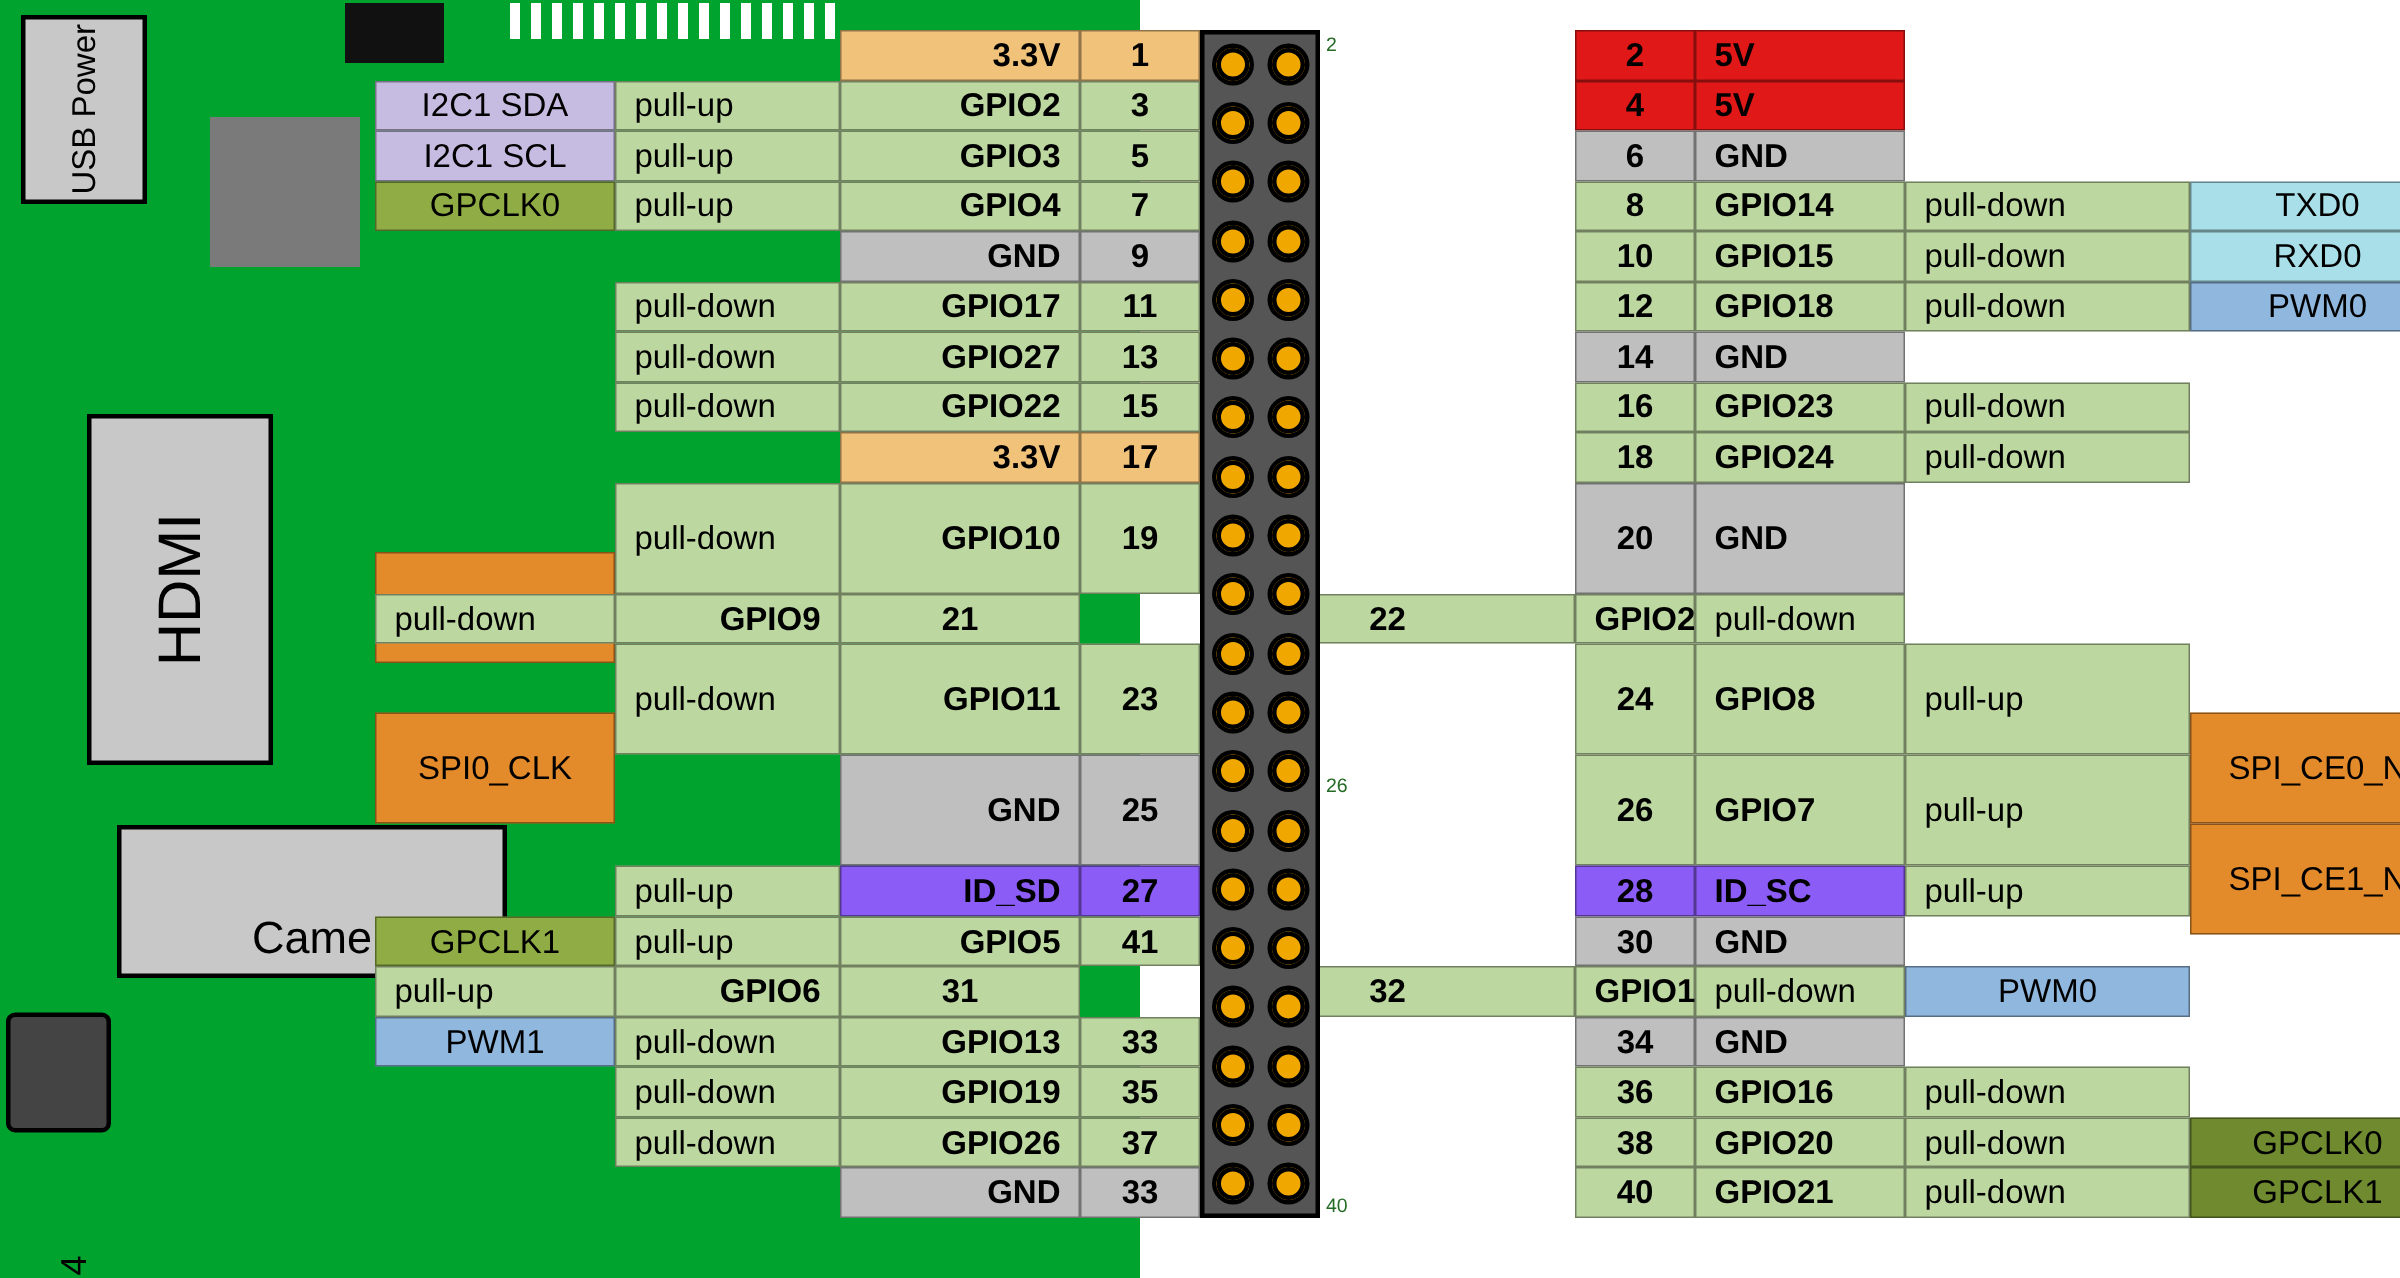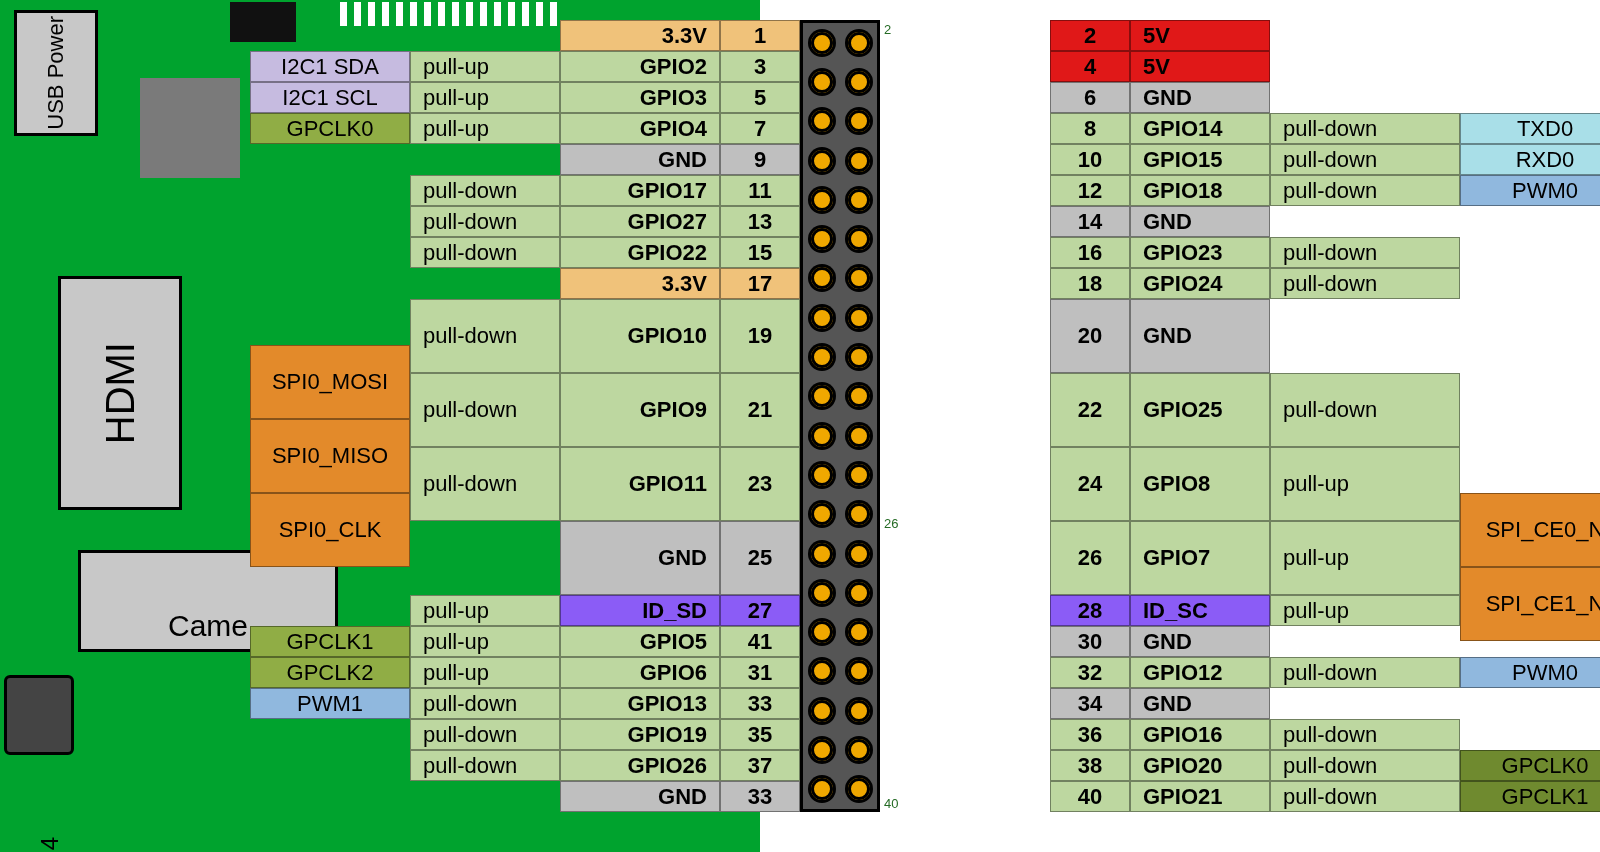--- a/index.html
+++ b/index.html
@@ -357,21 +357,20 @@
       <div class="cell c-green">pull-down</div>
       <div class="cell c-green b right">GPIO10</div>
       <div class="cell c-green b center">19</div>
       <div class="spacer"></div>
       <div class="cell c-ground b center">20</div>
       <div class="cell c-ground b">GND</div>
       <div class="cell c-green  empty" style="background: transparent; border: none;"></div>
       <div class="cell center empty" style="background: transparent; border: none;"></div>
     </div>
     <div class="row">
-      <div class="cell c-spi center">SPI0_MISO</div>
       <div class="cell c-green">pull-down</div>
       <div class="cell c-green b right">GPIO9</div>
       <div class="cell c-green b center">21</div>
       <div class="spacer"></div>
       <div class="cell c-green b center">22</div>
       <div class="cell c-green b">GPIO25</div>
       <div class="cell c-green ">pull-down</div>
       <div class="cell center empty" style="background: transparent; border: none;"></div>
     </div>
     <div class="row">
@@ -412,21 +411,20 @@
       <div class="cell c-green">pull-up</div>
       <div class="cell c-green b right">GPIO5</div>
       <div class="cell c-green b center">41</div>
       <div class="spacer"></div>
       <div class="cell c-ground b center">30</div>
       <div class="cell c-ground b">GND</div>
       <div class="cell c-green  empty" style="background: transparent; border: none;"></div>
       <div class="cell center empty" style="background: transparent; border: none;"></div>
     </div>
     <div class="row">
-      <div class="cell c-clk center">GPCLK2</div>
       <div class="cell c-green">pull-up</div>
       <div class="cell c-green b right">GPIO6</div>
       <div class="cell c-green b center">31</div>
       <div class="spacer"></div>
       <div class="cell c-green b center">32</div>
       <div class="cell c-green b">GPIO12</div>
       <div class="cell c-green ">pull-down</div>
       <div class="cell c-pwm center">PWM0</div>
     </div>
     <div class="row">

